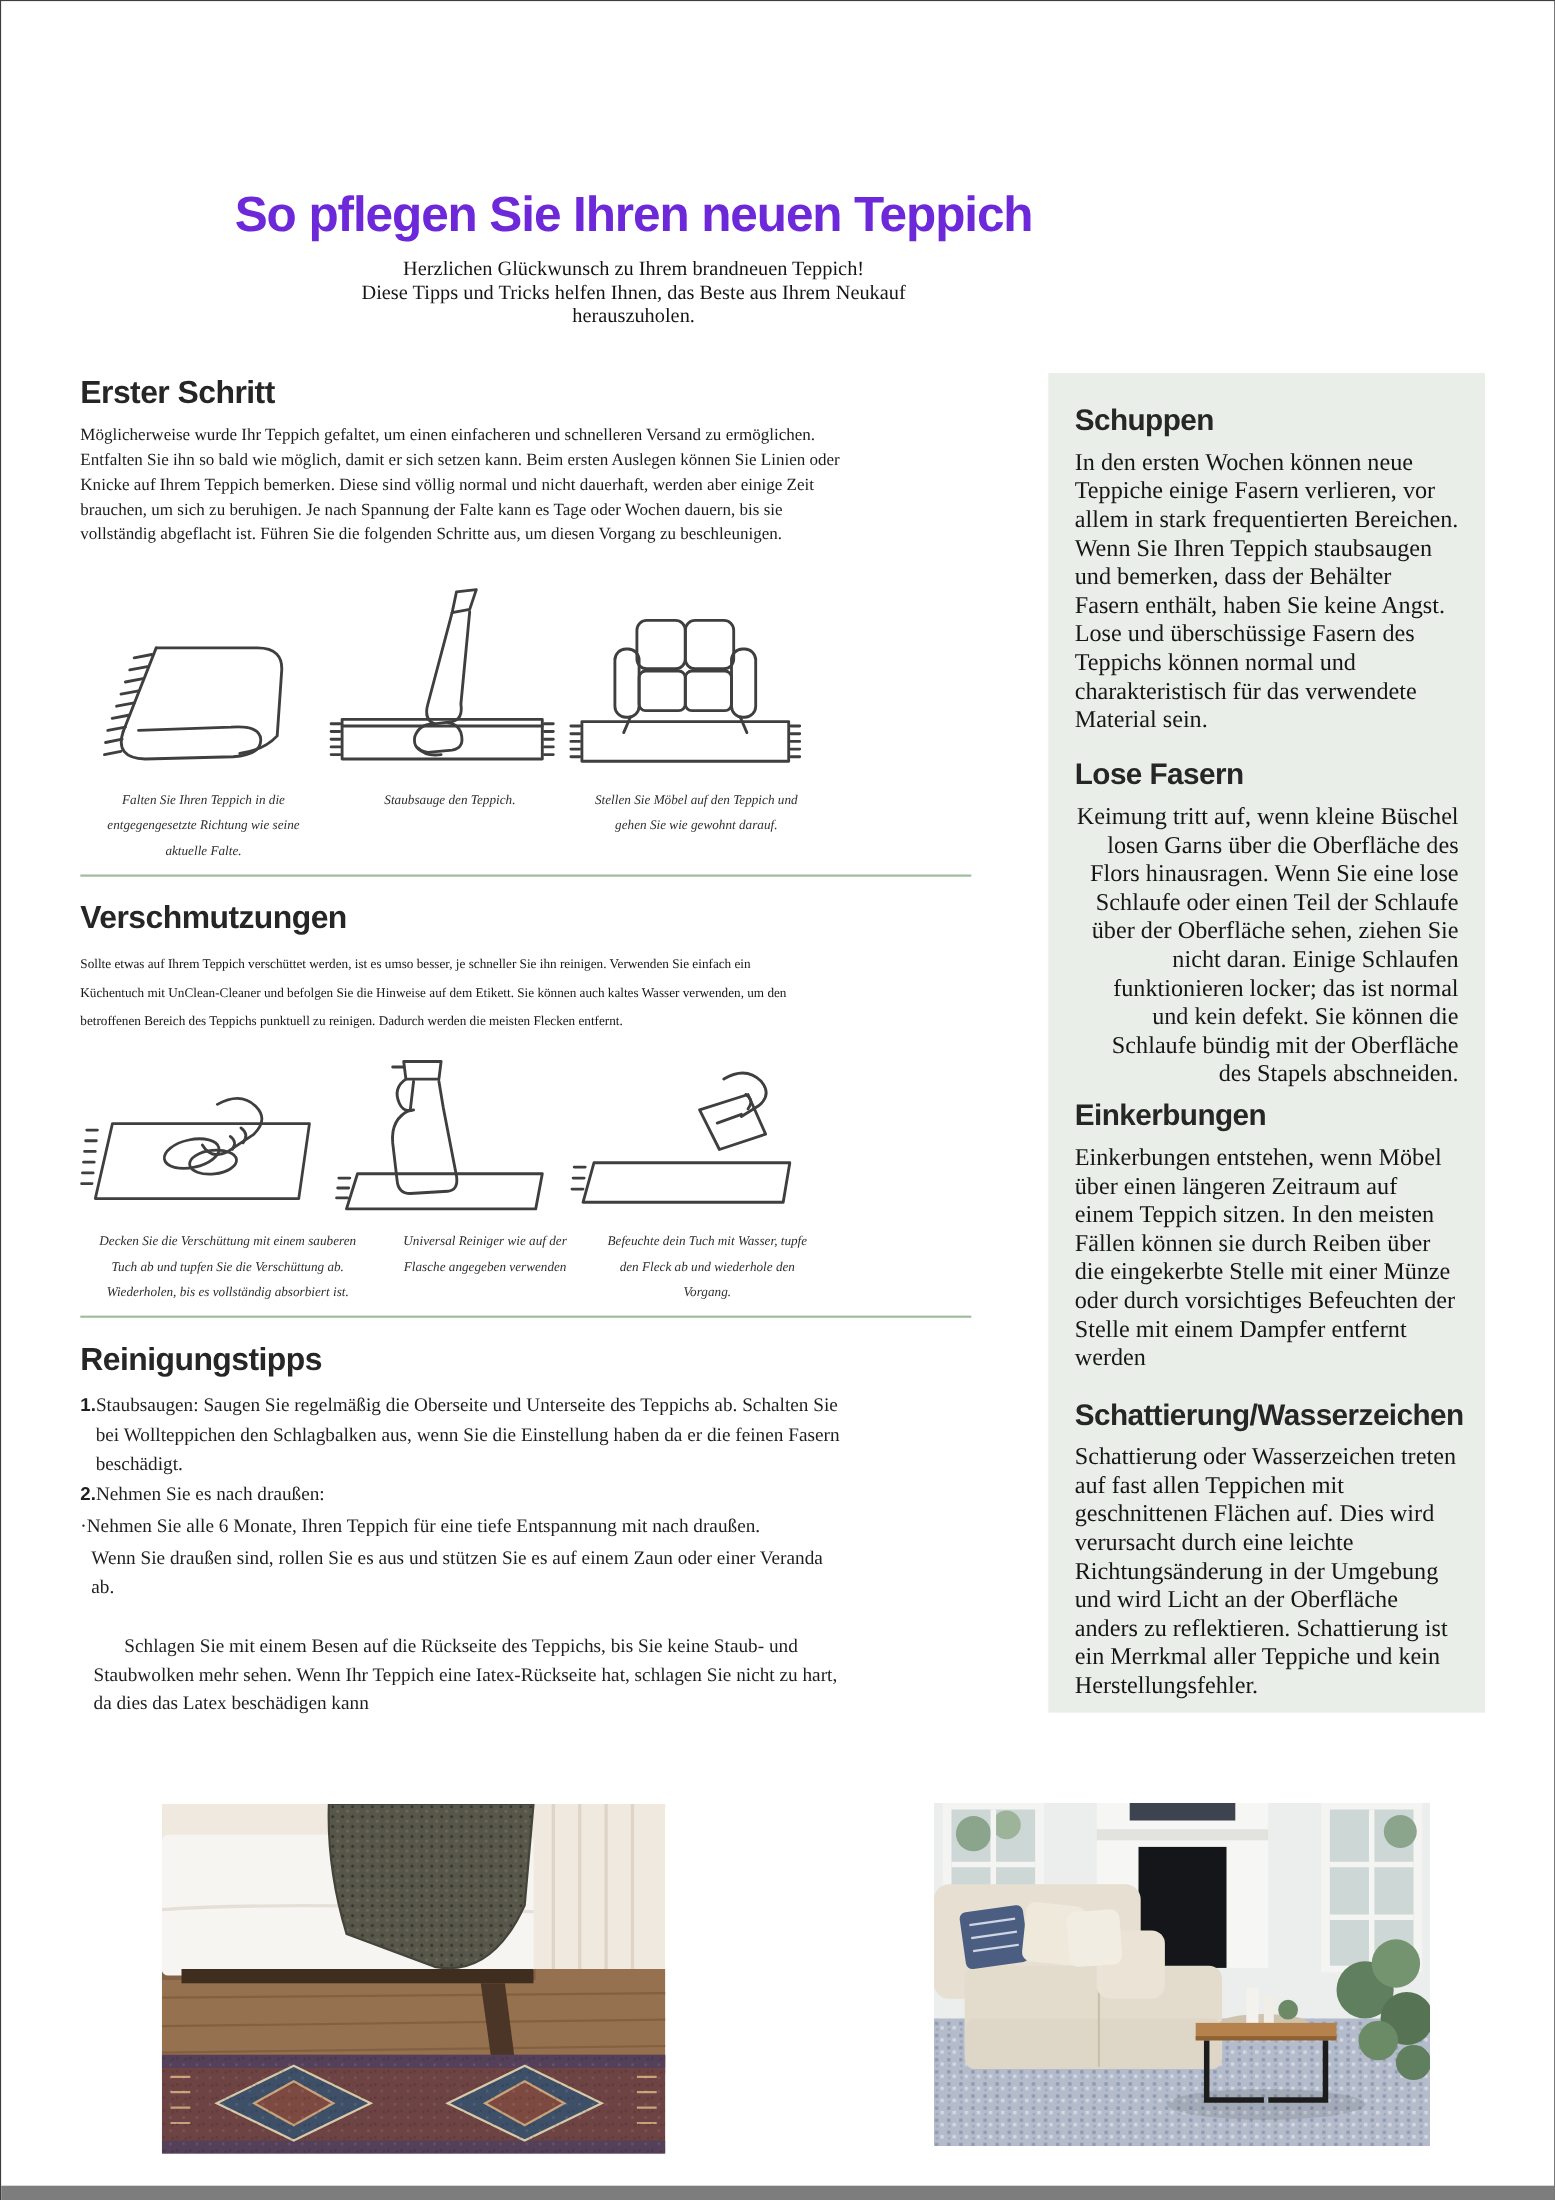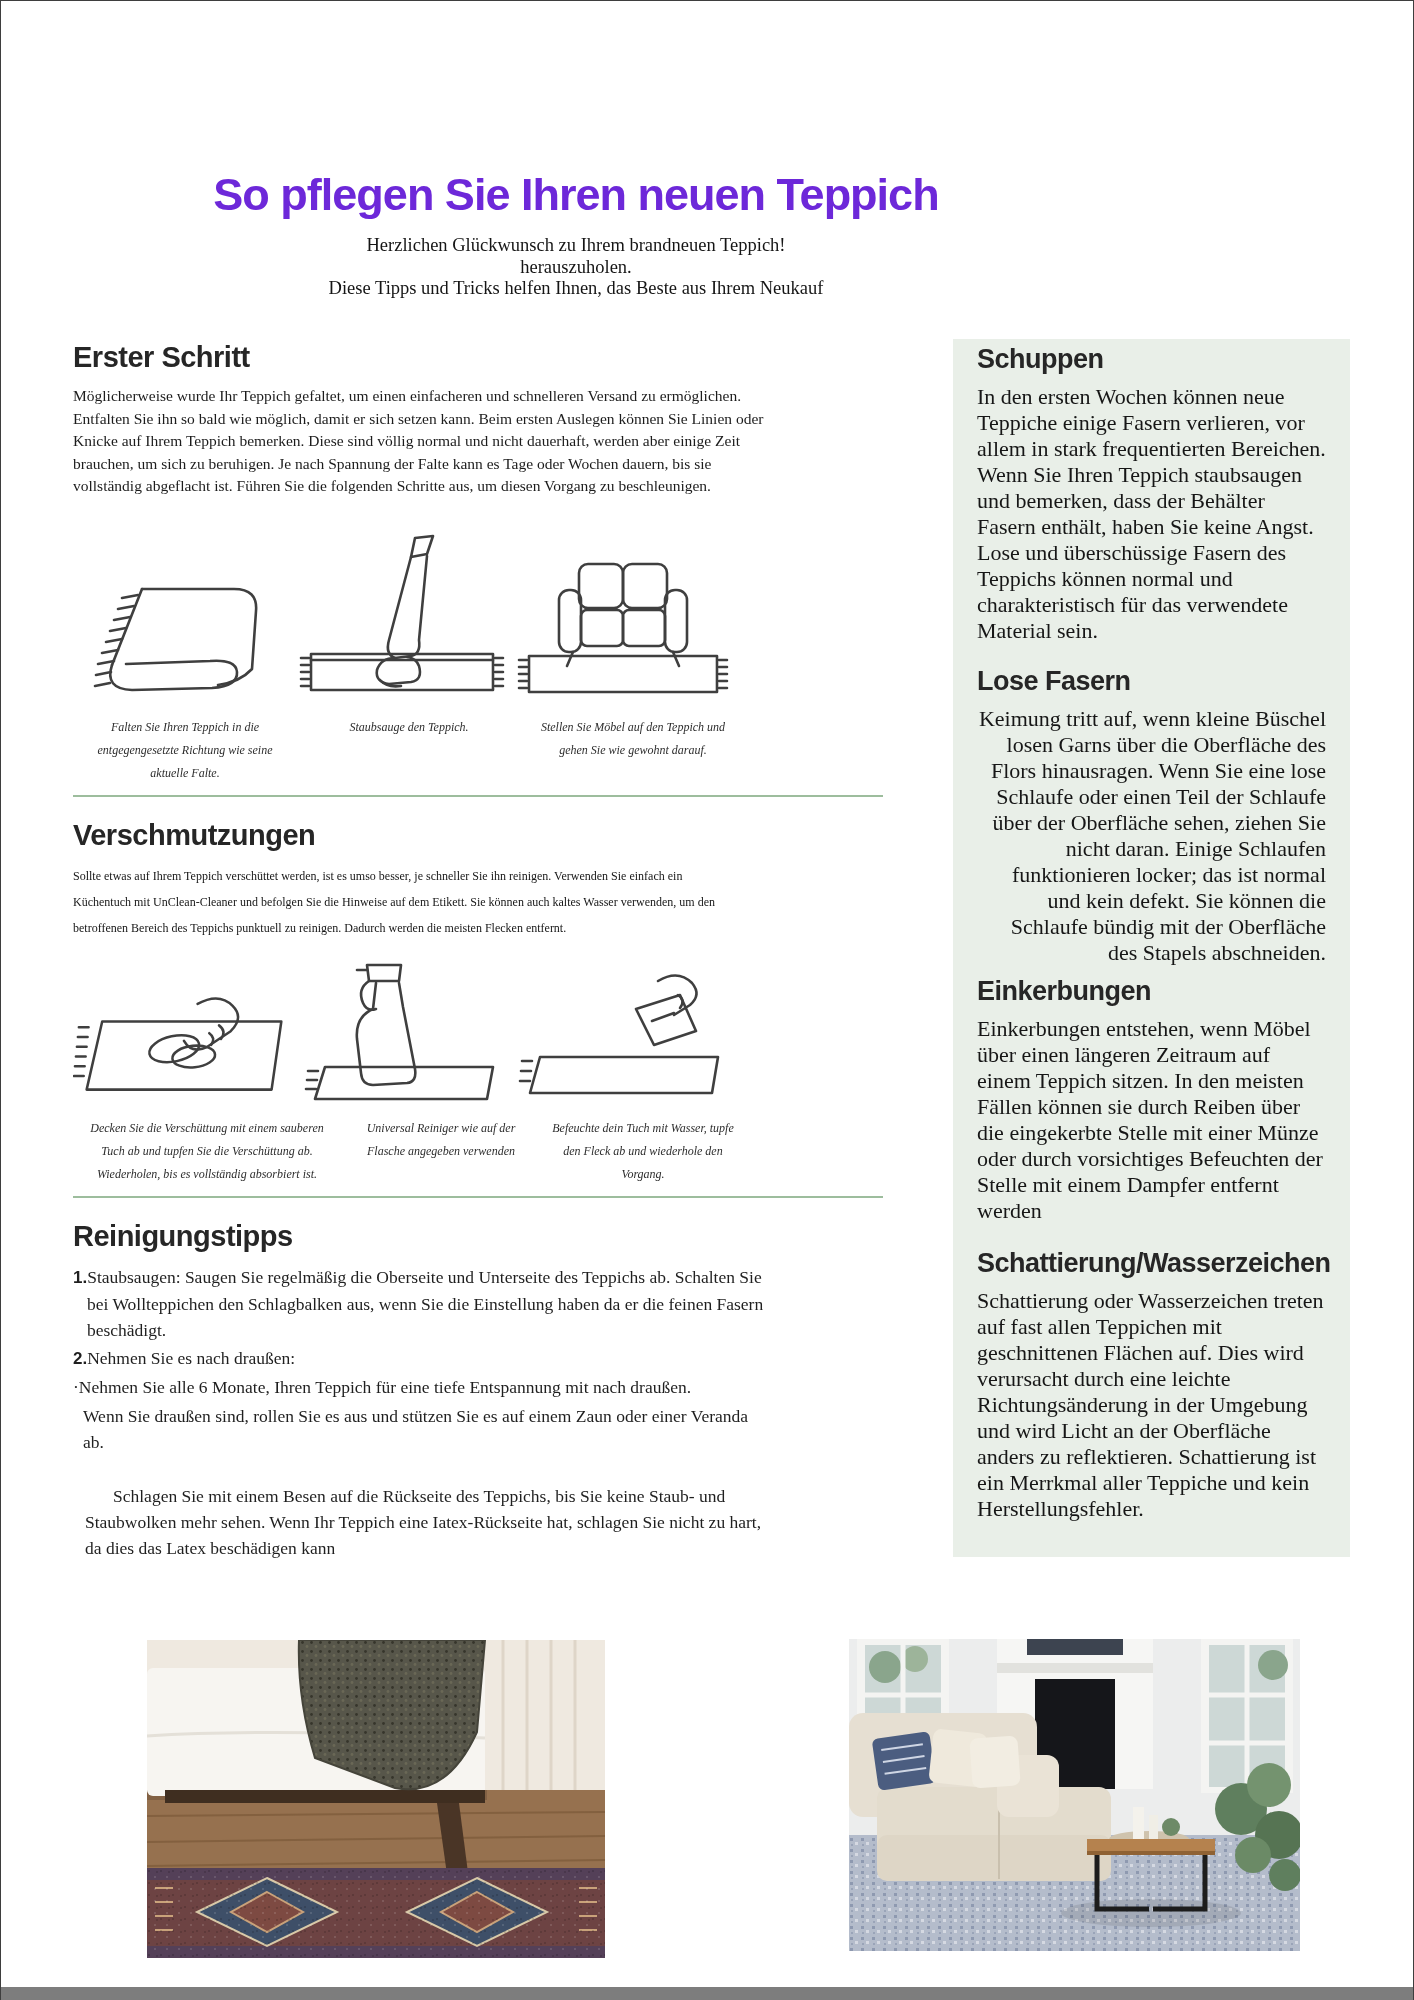--- a/index.html
+++ b/index.html
@@ -26,43 +26,43 @@
   .lineart{stroke:#3f3f3f;stroke-width:2.6;fill:none;stroke-linecap:round;stroke-linejoin:round;}
   
   .tips{font-size:17.5px;line-height:26px;width:700px;}
   .tipnum{font-family:"Liberation Sans",sans-serif;font-size:17px;font-weight:600;}
   .tipbold{font-weight:normal;text-align:right;}
   .tipline{margin:0 0 2px 0;padding-left:14px;text-indent:-14px;}
   .tipp{margin:0 0 3px 0;}
   .tipp.ind1{padding-left:10px;}
   .tipp.ind2{padding-left:12px;text-indent:28px;margin-top:28px;}
   
-  .sidebar{position:absolute;left:952px;top:338px;width:397px;height:1218px;background:#e9efe8;box-sizing:border-box;padding:5px 24px 0 24px;}
+  .sidebar{position:absolute;left:952px;top:338px;width:397px;height:1218px;background:#e9efe8;box-sizing:border-box;padding:28px 24px 0 24px;}
   .sidebar h3{font-family:"Liberation Sans",sans-serif;font-weight:bold;font-size:27px;letter-spacing:-0.5px;color:#262626;margin:0 0 9px 0;white-space:nowrap;}
   .sidebar p{font-size:22px;line-height:26px;color:#161616;margin:0 0 22px 0;}
   .sidebar p.tight{margin-bottom:10px;text-align:right;}
   .sidebar h3.push{margin-top:24px;}
   
   .photo{position:absolute;overflow:hidden;}
   .photo-left{left:146px;top:1639px;width:458px;height:318px;}
   .photo-right{left:848px;top:1638px;width:451px;height:312px;}
   
   .bottombar{position:absolute;left:0;top:1986px;width:1414px;height:14px;background:#7d7d7d;}
 </style>
 </head>
 <body>
 
 <div class="page">
 
   <div class="header">
     <h1 class="title">So pflegen Sie Ihren neuen Teppich</h1>
     <div class="subtitle">
       <span>Herzlichen Glückwunsch zu Ihrem brandneuen Teppich!</span>
+      <span>Diese Tipps und Tricks helfen Ihnen, das Beste aus Ihrem Neukauf</span>
       <span>herauszuholen.</span>
-      <span>Diese Tipps und Tricks helfen Ihnen, das Beste aus Ihrem Neukauf</span>
     </div>
   </div>
 
   <div class="col-left">
 
     <h2 class="sec">Erster Schritt</h2>
     <p class="body1">Möglicherweise wurde Ihr Teppich gefaltet, um einen einfacheren und schnelleren Versand zu ermöglichen. Entfalten Sie ihn so bald wie möglich, damit er sich setzen kann. Beim ersten Auslegen können Sie Linien oder Knicke auf Ihrem Teppich bemerken. Diese sind völlig normal und nicht dauerhaft, werden aber einige Zeit brauchen, um sich zu beruhigen. Je nach Spannung der Falte kann es Tage oder Wochen dauern, bis sie vollständig abgeflacht ist. Führen Sie die folgenden Schritte aus, um diesen Vorgang zu beschleunigen.</p>
 
     <div class="figrow">
       <div class="figcell">

